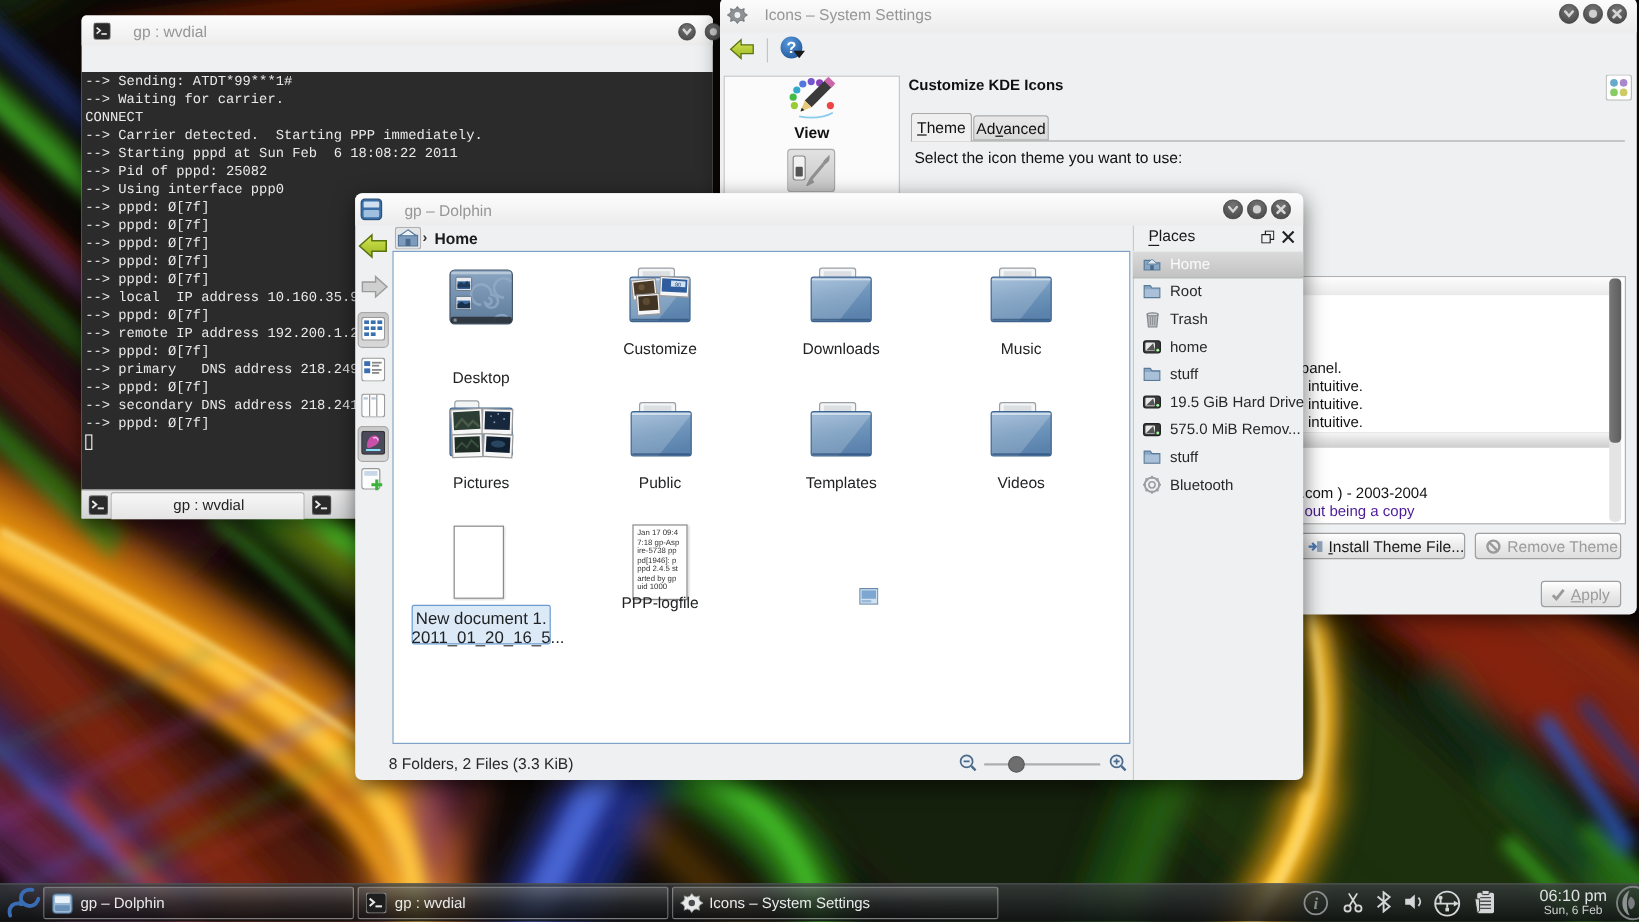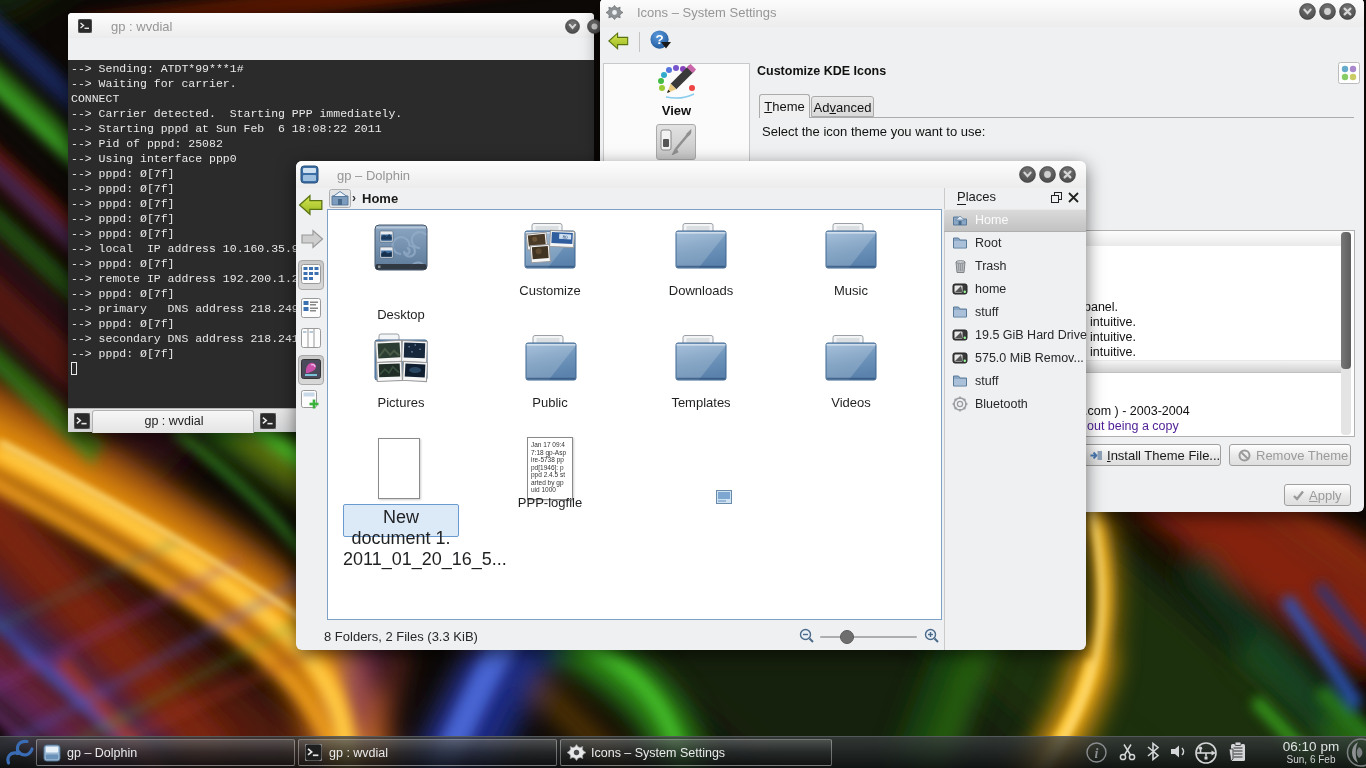--- a/index.html
+++ b/index.html
@@ -578,21 +578,21 @@
       <use href="#folder" width="56" height="52"></use>
     </svg>
   <div class="flabel" style="left:355px; top:234px; width:100px;">Templates</div>
   <svg style="position:absolute; left:527px; top:171px;" width="56" height="54">
       <use href="#folder" width="56" height="52"></use>
     </svg>
   <div class="flabel" style="left:505px; top:234px; width:100px;">Videos</div>
 
   <div style="position:absolute; left:82px; top:277px; width:42px; height:61px; background:#fff; border:1px solid #8a8a8a; box-shadow:1px 1px 2px rgba(0,0,0,0.2);"></div>
   <div style="position:absolute; left:47px; top:343px; width:116px; height:33px; background:#dce9f7; border:1px solid #6a9bd0; border-radius:2px;"></div>
-  <div class="flabel" style="left:47px; top:346px; width:116px; font-size:18px;">New document 1.<br>2011_01_20_16_5...</div>
+  <div class="flabel" style="left:47px; top:346px; width:116px; font-size:14px;">New document 1.<br>2011_01_20_16_5...</div>
   <div style="position:absolute; left:231px; top:276px; width:46px; height:63px; background:#fff; border:1px solid #8a8a8a; box-shadow:1px 1px 2px rgba(0,0,0,0.2); overflow:hidden;">
     <div style="position:absolute; left:3px; top:3px; width:40px; font-size:6.5px; line-height:7.5px; color:#333; font-family:'Liberation Sans'; word-wrap:break-word;">Jan 17 09:4 7:18 gp-Asp ire-5738 pp pd[1946]: p ppd 2.4.5 st arted by gp uid 1000</div>
   </div>
   <div class="flabel" style="left:204px; top:334px; width:100px;">PPP-logfile</div>
 
   <svg style="position:absolute; left:420px; top:329px;" width="16" height="14" viewBox="0 0 16 14">
     <rect x="0.5" y="0.5" width="15" height="13" fill="#cfe2f2" stroke="#6a8aaa"></rect>
     <rect x="2" y="2" width="12" height="7" fill="#7da7d0"></rect>
     <rect x="2" y="10" width="8" height="2" fill="#9ab8d8"></rect>
   </svg>

